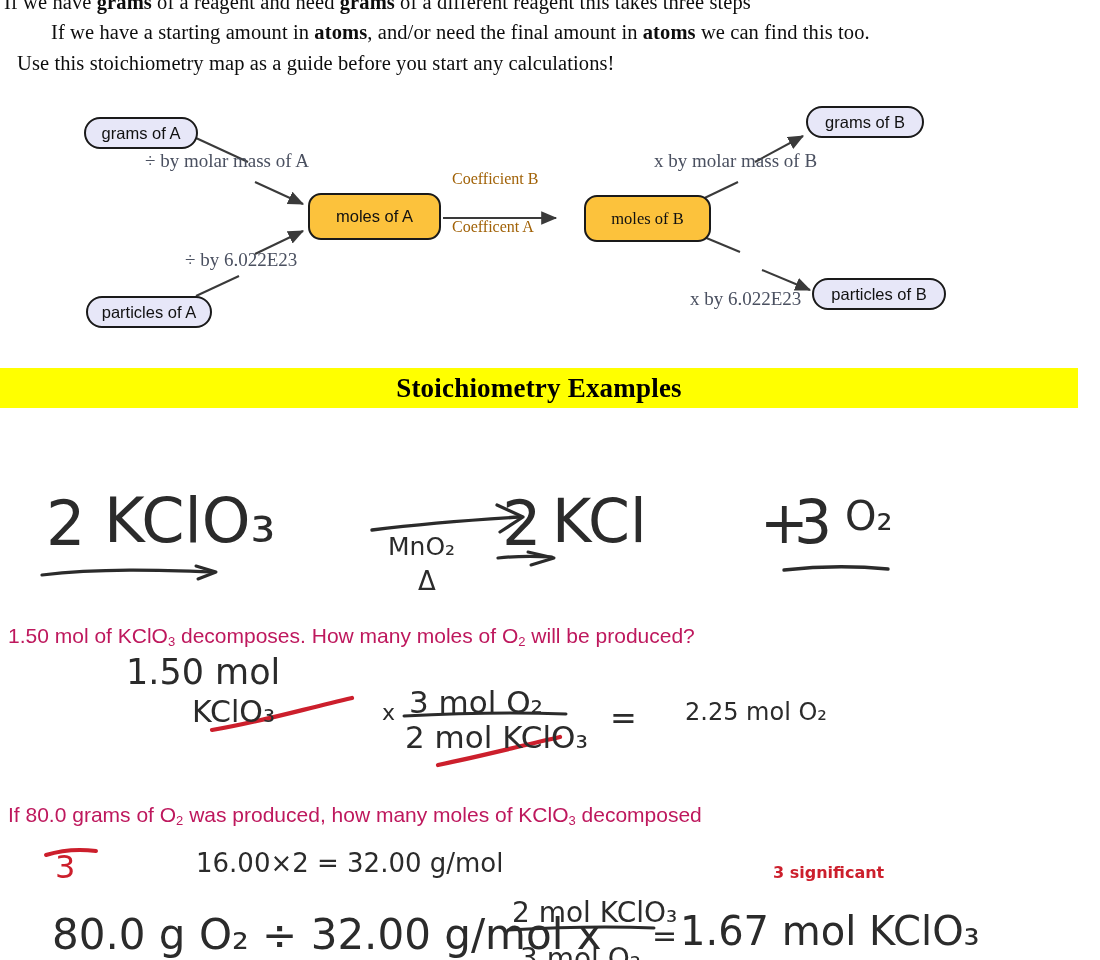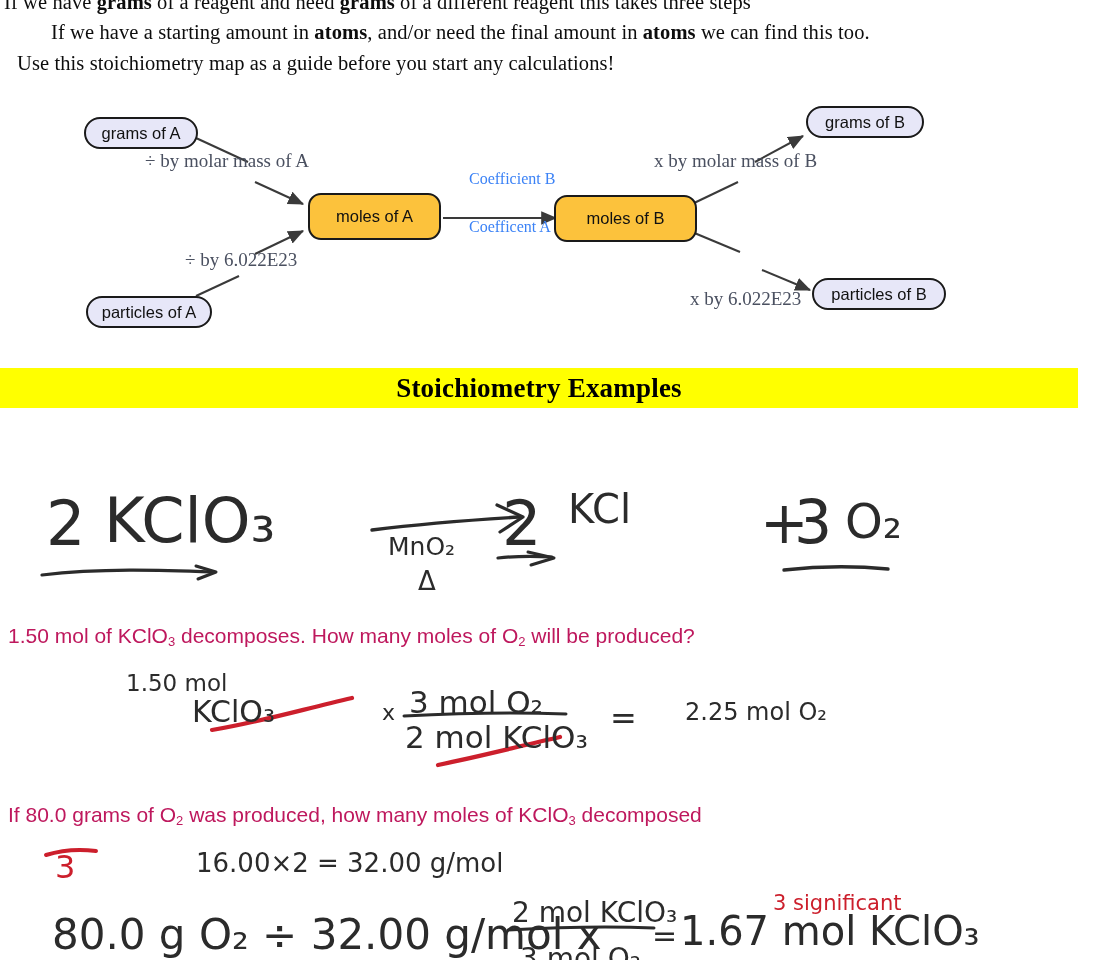--- a/index.html
+++ b/index.html
@@ -51,30 +51,30 @@
     border:2.4px solid #1a1a1a;
     border-radius:13px;
     font-size:16.5px;
     height:47px;
   }
   #node-grams-a    {left:84px;  top:16px;  width:114px;margin-top:9px;}
   #node-particles-a{left:86px;  top:204px; width:126px;}
   #node-grams-b    {left:806px; top:14px;  width:118px;}
   #node-particles-b{left:812px; top:186px; width:134px;}
   #node-moles-a    {left:308px; top:101px; width:133px;}
-  #node-moles-b    {left:554px; top:103px; width:143px;}
+  #node-moles-b    {left:584px; top:103px; width:127px;font-family:Liberation Serif, serif;}
 
   .edge-label{
     position:absolute;
     font-family:"Liberation Serif", serif;
     font-size:19px;
     color:#4a5060;
     white-space:nowrap;
   }
-  .edge-label.small{font-size:16px;color:#3b82f6;margin-left:17px;}
+  .edge-label.small{font-size:16px;color:#a16207;}
   #lbl-div-molar  {left:145px; top:58px;}
   #lbl-div-avo    {left:185px; top:157px;}
   #lbl-mul-molar  {left:654px; top:58px;}
   #lbl-mul-avo    {left:690px; top:152px;margin-top:44px;}
   #lbl-coef-b     {left:452px; top:78px;}
   #lbl-coef-a     {left:452px; top:126px;}
 
   
   #banner{
     position:absolute;
@@ -112,38 +112,38 @@
     font-weight:400;
   }
   .hw.red{color:#cc1f2c;}
 
   
   #eq-coef-left   {left:46px;  top:487px; font-size:62px;}
   #eq-kclo3       {left:104px; top:484px; font-size:62px;}
   #eq-cat-top     {left:388px; top:532px; font-size:25px;}
   #eq-cat-bottom  {left:418px; top:566px; font-size:26px;}
   #eq-coef-right  {left:502px; top:487px; font-size:62px;}
-  #eq-kcl         {left:568px; top:486px; font-size:40px;}
+  #eq-kcl         {left:552px; top:486px; font-size:60px;}
   #eq-plus        {left:760px; top:489px; font-size:58px;}
   #eq-coef-o2     {left:794px; top:487px; font-size:60px;}
-  #eq-o2          {left:845px; top:493px; font-size:48px;}
-
-  
-  #w1-given   {left:126px; top:670px; font-size:23px;}
+  #eq-o2          {left:845px; top:493px; font-size:40px;}
+
+  
+  #w1-given   {left:126px; top:652px; font-size:35px;}
   #w1-unit1   {left:192px; top:694px; font-size:30px;}
   #w1-times   {left:382px; top:700px; font-size:22px;}
   #w1-num     {left:409px; top:684px; font-size:31px;}
   #w1-den     {left:405px; top:719px; font-size:31px;}
   #w1-equals  {left:610px; top:699px; font-size:32px;}
   #w1-answer  {left:685px; top:698px; font-size:24px;}
 
   
   #w2-sig-red   {left:55px;  top:848px; font-size:32px;}
   #w2-molar     {left:196px; top:848px; font-size:26px;}
-  #w2-sig-note  {left:773px; top:863px; font-size:21px; font-weight:normal;margin-top:28px;}
+  #w2-sig-note  {left:773px; top:863px; font-size:16px; font-weight:bold;}
   #w2-main      {left:52px;  top:910px; font-size:42px;}
   #w2-frac-num  {left:512px; top:896px; font-size:28px;}
   #w2-frac-den  {left:520px; top:942px; font-size:28px;}
   #w2-eq        {left:652px; top:918px; font-size:30px;}
   #w2-answer    {left:680px; top:908px; font-size:40px;}
 </style>
 </head>
 <body>
 
 <div class="page">

